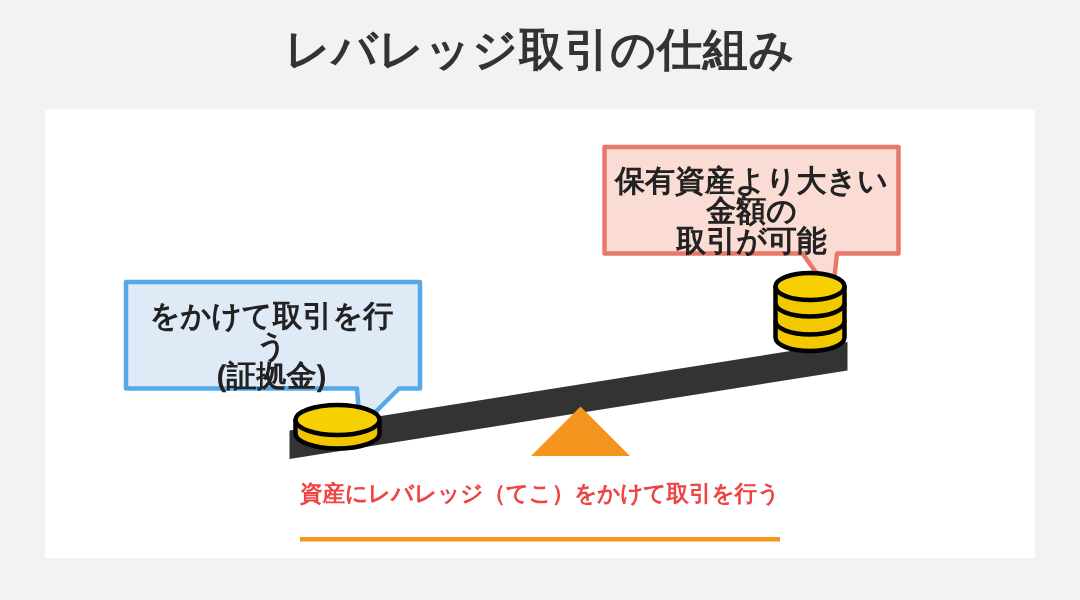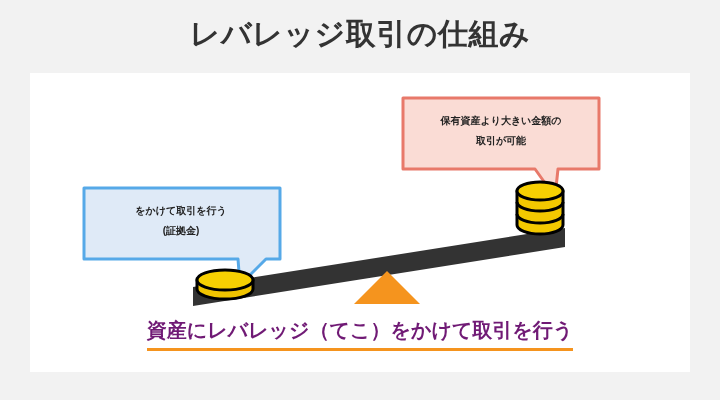--- a/index.html
+++ b/index.html
@@ -58,21 +58,21 @@
     position: absolute;
     left: 0;
     top: 0;
     display: block;
   }
 
   
   .callout-text {
     position: absolute;
     text-align: center;
-    font-size: 10px;
+    font-size: 20px;
     font-weight: bold;
     color: #222222;
     line-height: 20px;
     white-space: pre-line;
   }
   .callout-text.red {
     left: 380px;
     top: 38px;
     width: 182px;
   }
@@ -85,26 +85,26 @@
   
   .caption {
     position: absolute;
     left: 0;
     top: 245px;
     width: 660px;
     text-align: center;
   }
   .caption .caption-inner {
     display: inline-block;
-    font-size: 20px;
+    font-size: 15px;
     font-weight: bold;
-    color: #701a75;
+    color: #ef4444;
     line-height: 24px;
     border-bottom: 3px solid #f5941e;
-    padding-bottom: 6px;
+    padding-bottom: 16px;
     white-space: nowrap;
   }
 </style>
 </head>
 <body>
 
 <div id="stage">
 
   <div class="title">レバレッジ取引の仕組み</div>
 

